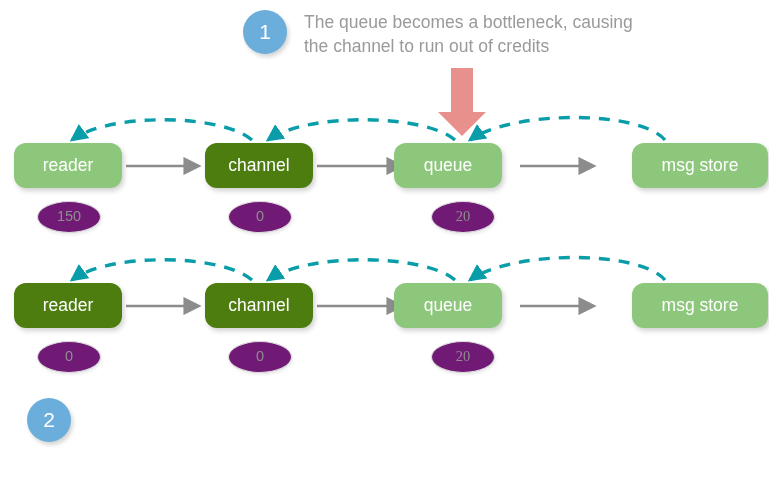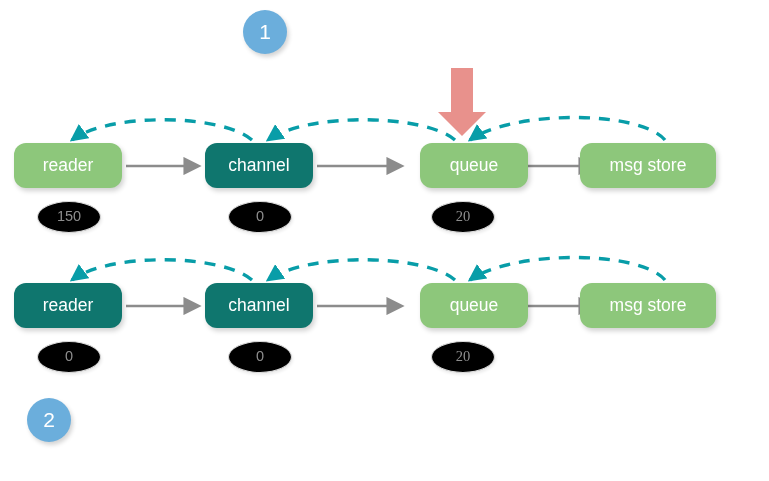--- a/index.html
+++ b/index.html
@@ -79,42 +79,42 @@
     height: 45px;
     border-radius: 12px;
     color: #ffffff;
     font-size: 17.5px;
     line-height: 45px;
     text-align: center;
     box-shadow: 2px 3px 5px rgba(0,0,0,0.18);
     white-space: nowrap;
   }
   .node.green  { background: #8DC77B; }
-  .node.yellow { background: #0f766e; }
+  .node.yellow { background: #4d7c0f; }
 
   .credit {
     position: absolute;
     top: 58px;
     width: 62px;
     height: 30px;
     border-radius: 50%;
-    background: #000000;
+    background: #701a75;
     border: 1.4px solid #dcdcdc;
     color: #8e8e8e;
     font-size: 14.5px;
     line-height: 28px;
     text-align: center;
     box-shadow: 1px 2px 3px rgba(0,0,0,0.08);
   }
 
   
   .pos-0 { left: 14px;  width: 108px; }
   .pos-1 { left: 205px; width: 108px; }
-  .pos-2 { left: 420px; width: 108px; }
-  .pos-3 { left: 580px; width: 136px; }
+  .pos-2 { left: 394px; width: 108px; }
+  .pos-3 { left: 632px; width: 136px; }
 
   .cpos-0 { left: 37px; }
   .cpos-1 { left: 228px; }
   .cpos-2 { left: 431px; font-family: Liberation Serif, serif; }
 </style>
 </head>
 <body>
 
 <div id="canvas">
 
@@ -178,19 +178,21 @@
     <div class="credit cpos-1">0</div>
 
     <div class="node green pos-2">queue</div>
     <div class="credit cpos-2">20</div>
 
     <div class="node green pos-3">msg store</div>
   </div>
 
   <div class="callout" id="callout-1">
     <div class="badge">1</div>
+    <div class="callout-text">The queue becomes a bottleneck, causing
+the channel to run out of credits</div>
   </div>
 
   <div class="callout" id="callout-2">
     <div class="badge">2</div>
   </div>
 
 </div>
 
 </body></html>

